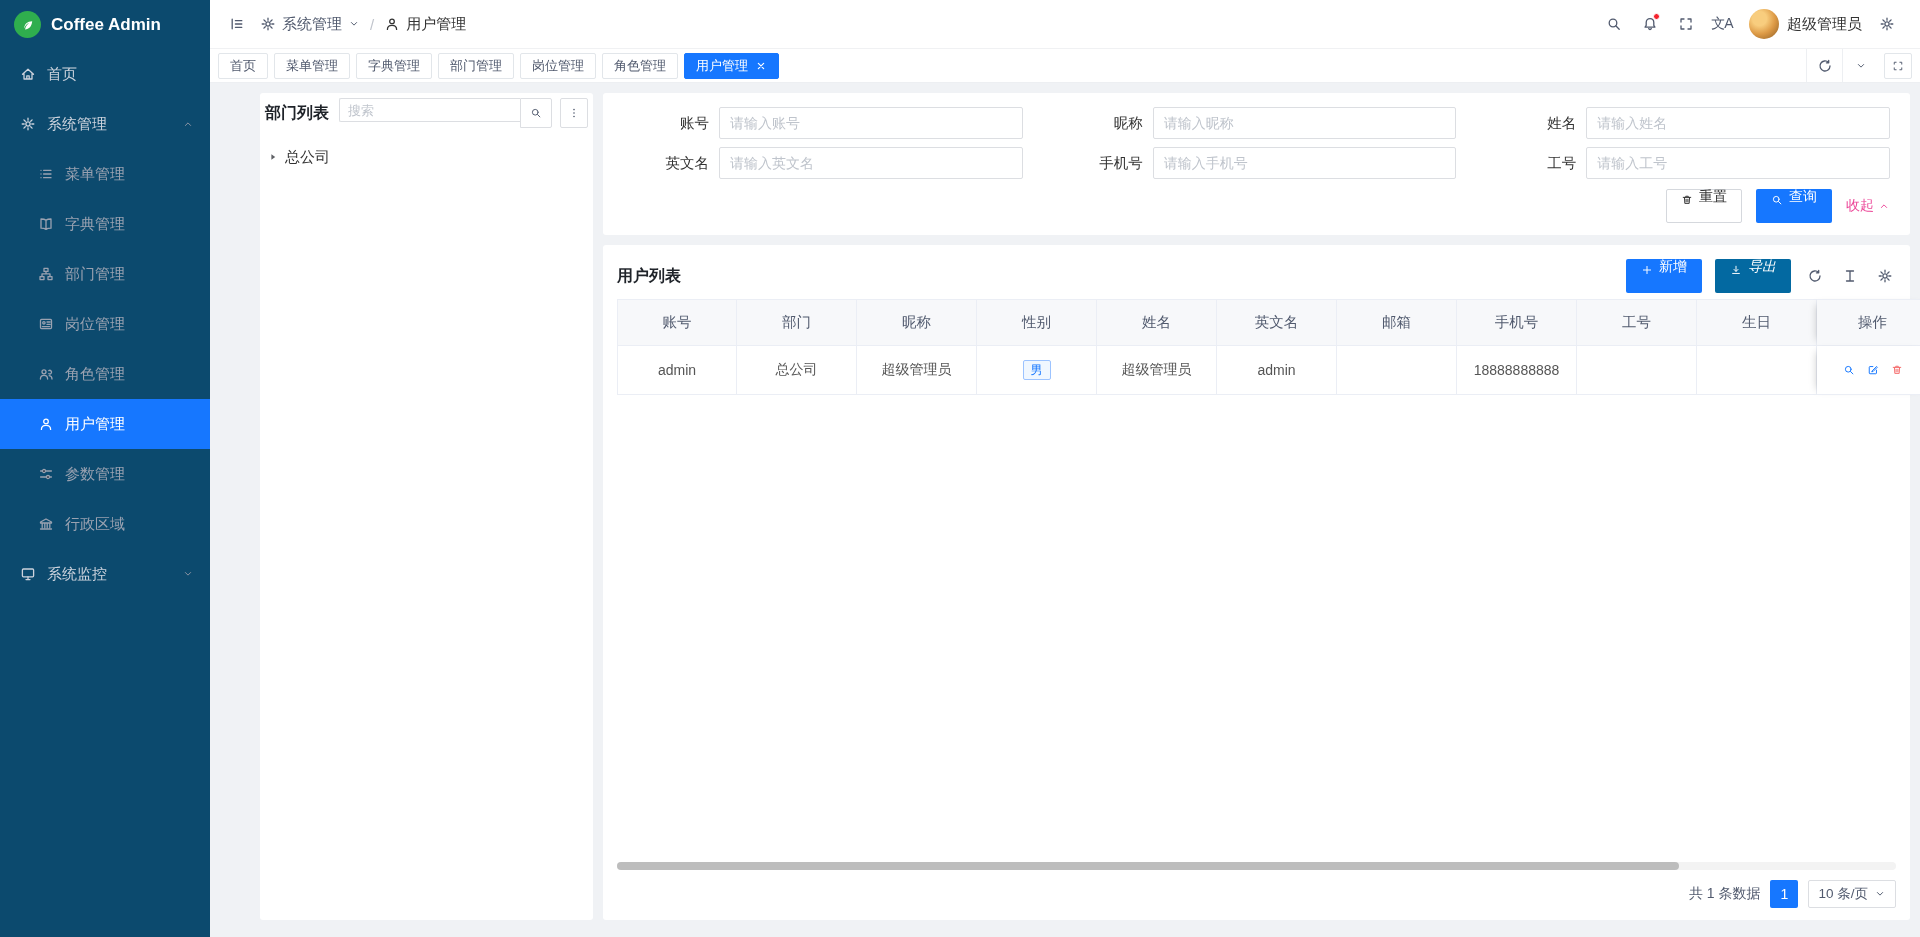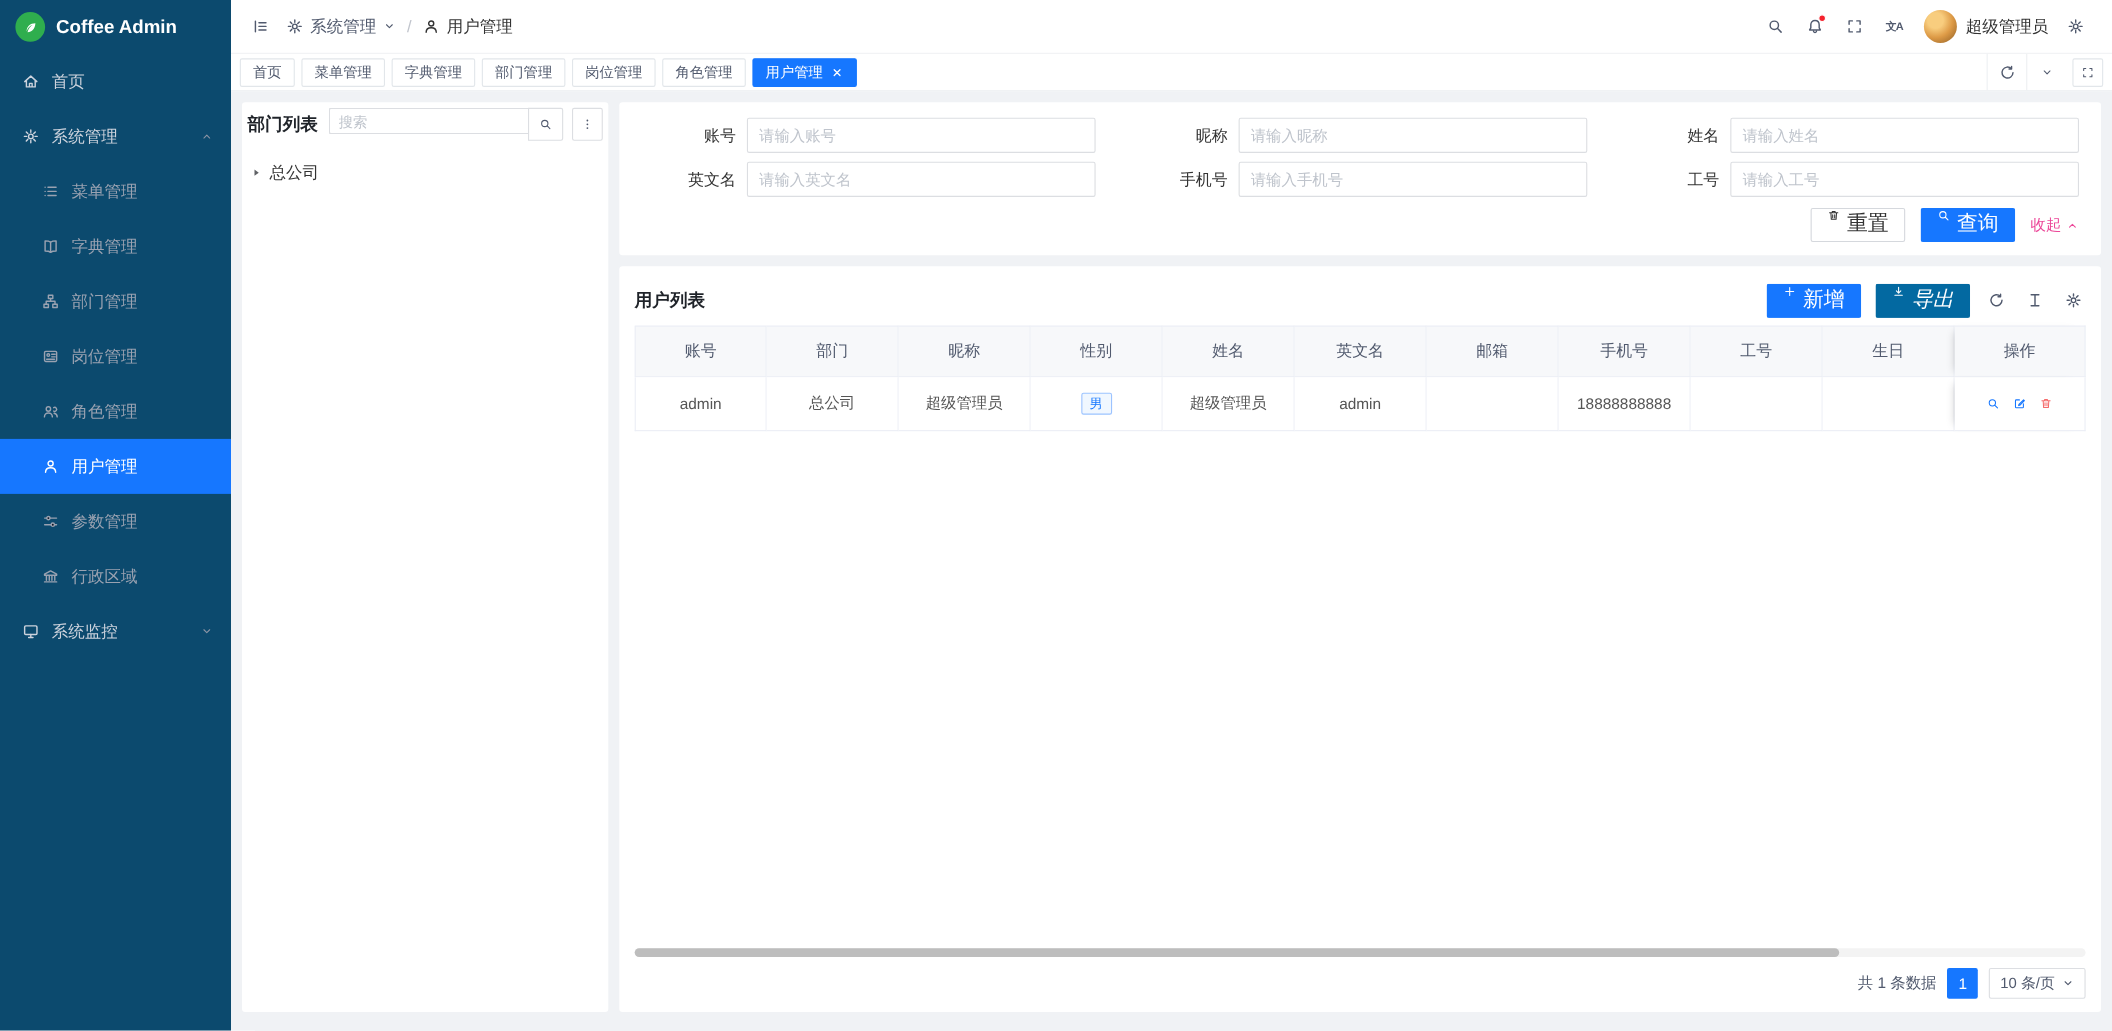--- a/index.html
+++ b/index.html
@@ -26,58 +26,58 @@
   .main { flex:1; min-width:0; height:100%; display:flex; flex-direction:column; }
 
   .topbar { height:49px; background:#fff; border-bottom:1px solid #f0f1f3; display:flex; align-items:center; padding:0 16px 0 10px; }
   .icon-btn { width:34px; height:34px; display:flex; align-items:center; justify-content:center; color:#515a6e; cursor:pointer; position:relative; }
   .breadcrumb { display:flex; align-items:center; gap:7px; margin-left:6px; color:#515a6e; font-size:15px; }
   .crumb { display:flex; align-items:center; gap:6px; cursor:pointer; }
   .crumb-sep { color:#c0c4cc; margin:0 3px; }
   .crumb-last { color:#333; }
   .topbar-right { margin-left:auto; display:flex; align-items:center; gap:2px; }
   .badge-dot { position:absolute; top:6px; right:7px; width:7px; height:7px; border-radius:50%; background:#f5222d; border:1px solid #fff; }
-  .translate { font-size:10px; font-weight:bold; letter-spacing:-1px; }
+  .translate { font-size:14px; font-weight:normal; letter-spacing:-1px; }
   .avatar { width:30px; height:30px; border-radius:50%; margin:0 6px 0 8px; flex:none; cursor:pointer;
             background: radial-gradient(circle at 35% 32%, #f8cd7e 0 25%, #dd9a46 55%, #8a5a22 100%); }
   .username { font-size:15px; color:#333; margin-right:6px; cursor:pointer; }
 
   
   .tabbar { height:34px; background:#fff; border-bottom:1px solid #edeff2; display:flex; align-items:center; padding-left:8px; }
   .tabs { display:flex; align-items:center; gap:6px; flex:1; min-width:0; }
   .tab { height:26px; display:flex; align-items:center; gap:7px; padding:0 11px; border:1px solid #e2e6ea; background:#fff; border-radius:2px; font-size:13px; color:#515a6e; cursor:pointer; white-space:nowrap; }
   .tab.active { background:#1677ff; border-color:#1677ff; color:#fff; }
   .tabbar-tools { display:flex; align-items:center; height:100%; }
   .tabbar-btn { width:36px; height:100%; display:flex; align-items:center; justify-content:center; border-left:1px solid #edeff2; color:#515a6e; cursor:pointer; }
   .fs-box { width:28px; height:26px; border:1px solid #e2e6ea; border-radius:2px; margin:0 8px 0 6px; display:flex; align-items:center; justify-content:center; color:#515a6e; cursor:pointer; }
 
   
   .content { flex:1; display:flex; gap:10px; padding:10px; min-height:0; }
 
-  .dept-card { width:333px; min-width:333px; height:827px; background:#fff; border-radius:3px; padding:5px; }
+  .dept-card { width:333px; min-width:333px; height:827px; background:#fff; border-radius:3px; padding:5px;margin-left:40px; }
   .dept-head { display:flex; align-items:center; }
   .dept-title { font-size:16px; font-weight:600; color:#1f2329; white-space:nowrap; }
   .dept-search { flex:1; display:flex; margin-left:10px; min-width:0; }
   .dept-search input { flex:1; min-width:0; height:24px; border:1px solid #dcdee2; border-right:none; border-radius:2px 0 0 2px; padding:0 8px; font-size:13px; outline:none; }
   .dept-search-btn { width:32px; height:30px; border:1px solid #dcdee2; background:#fff; border-radius:0 2px 2px 0; display:flex; align-items:center; justify-content:center; color:#515a6e; cursor:pointer; }
   .dept-more { width:28px; height:30px; border:1px solid #dcdee2; border-radius:2px; margin-left:8px; display:flex; align-items:center; justify-content:center; color:#515a6e; cursor:pointer; }
   .tree { margin-top:14px; }
   .tree-node { display:flex; align-items:center; gap:6px; height:30px; padding-left:2px; font-size:15px; color:#333; cursor:pointer; }
   .tree-node .caret { color:#606266; }
 
   .right-col { flex:1; min-width:0; height:827px; display:flex; flex-direction:column; gap:10px; }
 
   .search-card { background:#fff; border-radius:3px; padding:14px 20px 12px; }
   .form-grid { display:grid; grid-template-columns:repeat(3,1fr); column-gap:34px; row-gap:8px; }
   .field { display:flex; align-items:center; }
   .field label { width:96px; flex:none; text-align:right; padding-right:10px; font-size:14.5px; color:#333; white-space:nowrap; }
   .field input { flex:1; min-width:0; height:32px; border:1px solid #dcdee2; border-radius:2px; padding:0 10px; font-size:14px; outline:none; }
   input::placeholder { color:#bfc4cc; }
   .form-actions { display:flex; justify-content:flex-end; align-items:center; gap:14px; margin-top:10px; }
-  .btn { height:31px; display:inline-flex; align-items:flex-start; gap:6px; padding:0 14px; border-radius:2px; font-size:19px; cursor:pointer; border:1px solid transparent; white-space:nowrap; }
+  .btn { height:31px; display:inline-flex; align-items:flex-end; gap:6px; padding:16px 14px; border-radius:2px; font-size:14px; cursor:pointer; border:1px solid transparent; white-space:nowrap; }
   .btn-plain { background:#fff; border-color:#d5d8dd; color:#333; }
   .btn-primary { background:#1677ff; color:#fff; }
   .btn-warning { background:#0369a1; color:#fff;font-style:italic; }
   .link-btn { color:#ec4899; display:inline-flex; align-items:center; gap:4px; font-size:14px; cursor:pointer; white-space:nowrap; }
 
   .list-card { flex:1; min-height:0; background:#fff; border-radius:3px; padding:8px 14px 6px; display:flex; flex-direction:column; }
   .list-head { height:46px; display:flex; align-items:center; }
   .list-title { font-size:16px; color:#1f2329;font-weight:bold; }
   .list-actions { margin-left:auto; display:flex; align-items:center; gap:13px; }
   .tool-icon { width:22px; display:flex; justify-content:center; color:#515a6e; cursor:pointer; }

